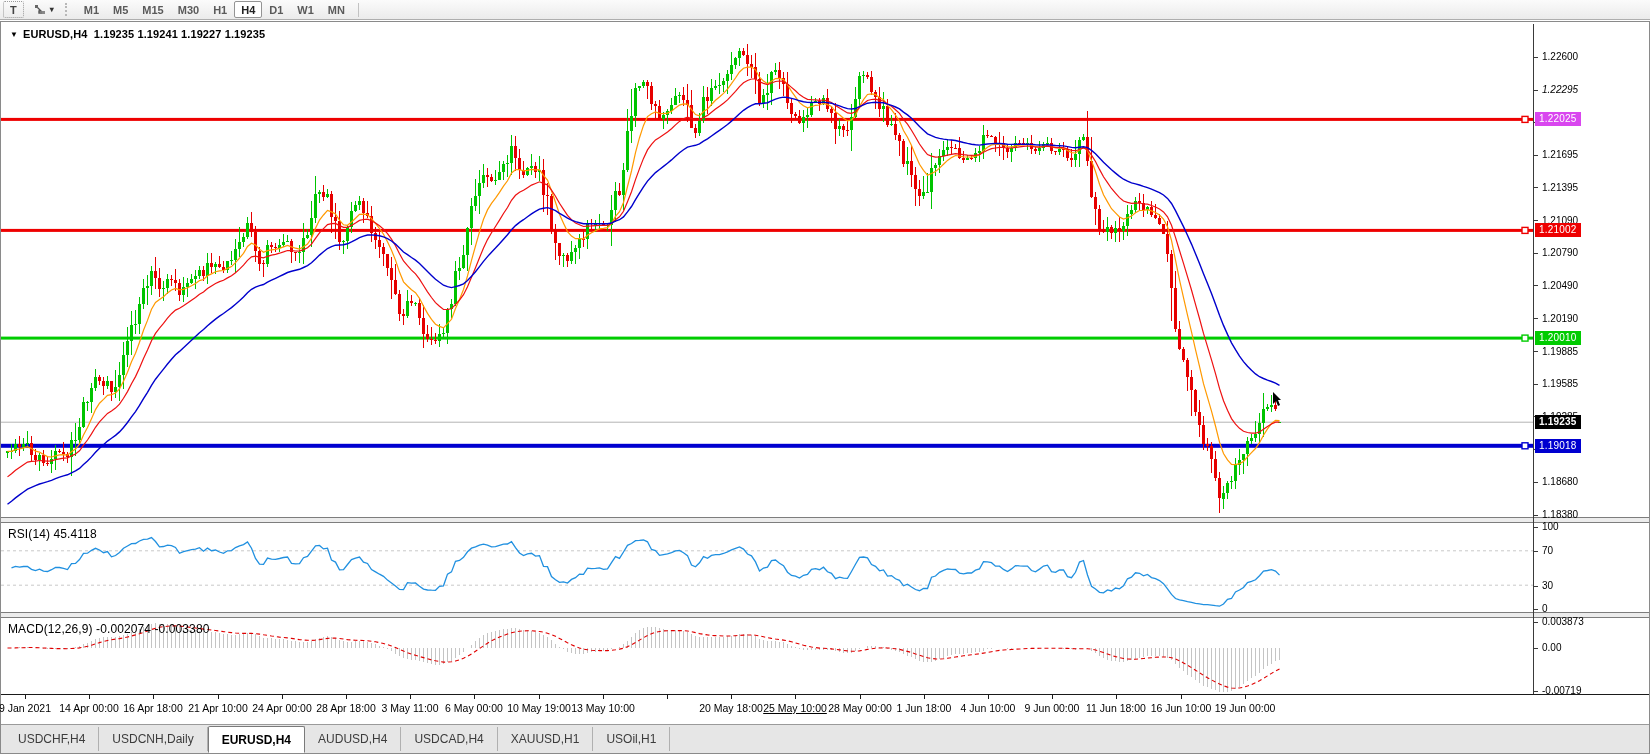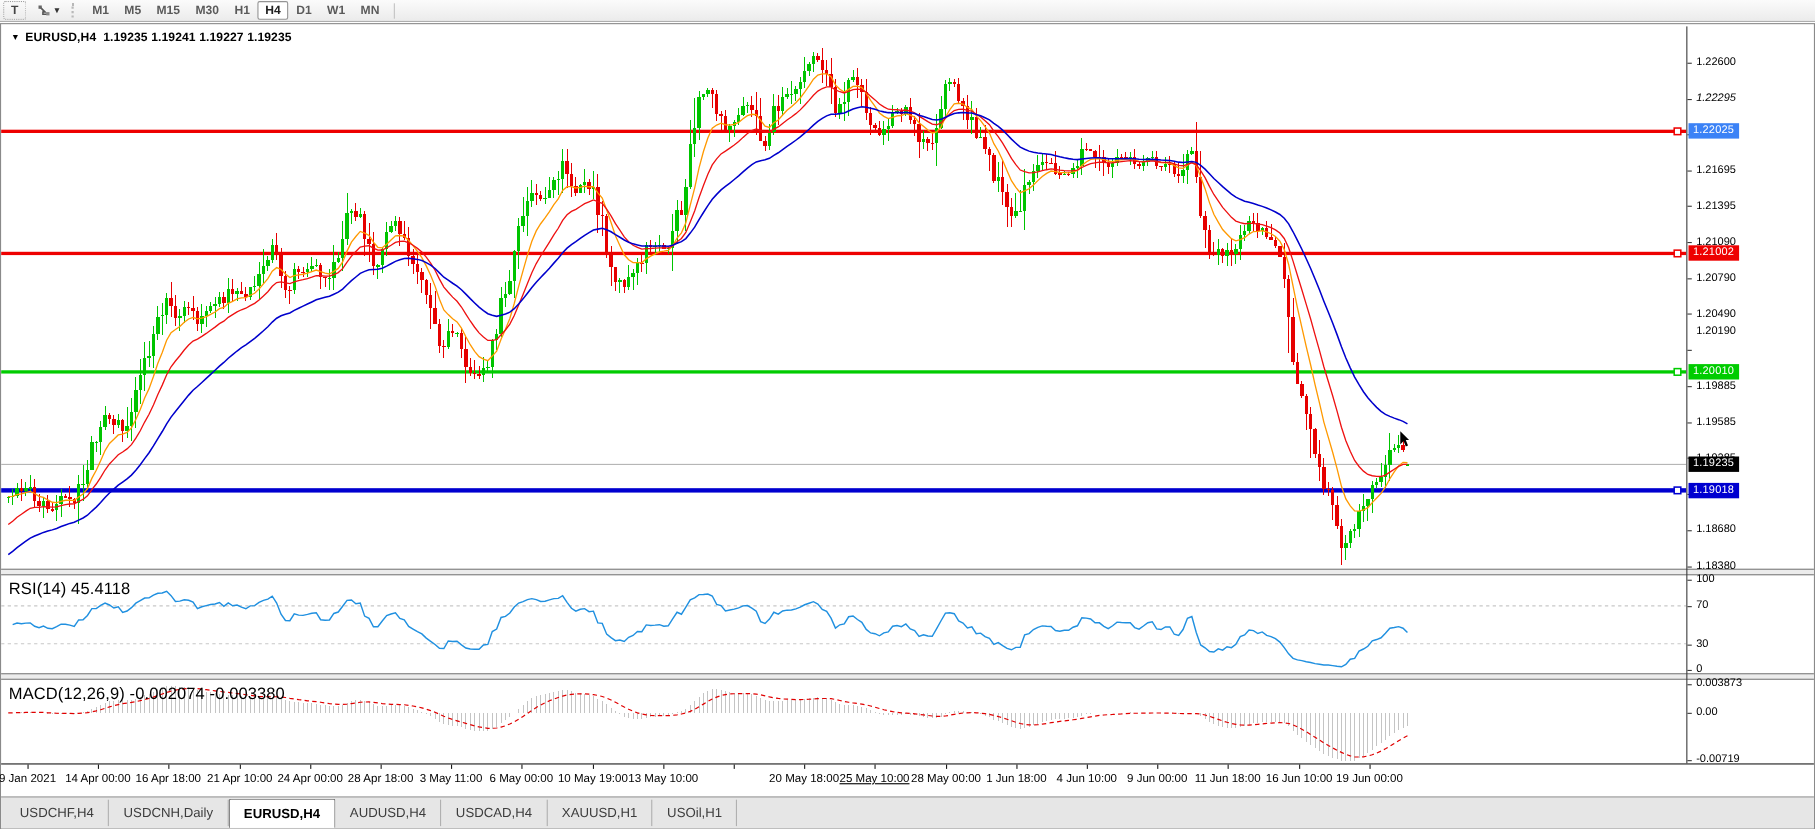--- a/index.html
+++ b/index.html
@@ -18,21 +18,21 @@
   .window{position:absolute;top:21px;left:0;right:0;bottom:0;background:#fff;border:1px solid #8a8a8a;z-index:1}
   .chart-header{position:absolute;top:28px;left:10px;font-size:11px;font-weight:700;color:#000;z-index:10;letter-spacing:.1px}
   .chart-header .tri{font-size:8px;margin-right:5px;vertical-align:1px}
   svg.pane{position:absolute;left:1px;width:1532px;z-index:2}
   #main-svg{top:24px;height:493px}
   #rsi-svg{top:523px;height:89px}
   #macd-svg{top:618px;height:76px}
   .splitter{position:absolute;left:1px;right:1px;height:6px;background:#ececec;
     border-top:1px solid #7d7d7d;border-bottom:1px solid #7d7d7d;z-index:6}
   #split1{top:517px}#split2{top:612px}
-  .pane-label{position:absolute;font-size:15px;color:#000;z-index:5;letter-spacing:.1px}
+  .pane-label{position:absolute;font-size:12px;color:#000;z-index:5;letter-spacing:.1px}
   #rsi-label{top:527px;left:8px}
   #macd-label{top:622px;left:8px}
   .vaxis-line{position:absolute;left:1533px;top:24px;height:670px;width:1px;background:#3a3a3a;z-index:7}
   #right-axis{position:absolute;left:1534px;top:0;width:115px;height:573px;z-index:8;pointer-events:none}
   .tickmark{position:absolute;left:0;width:4px;height:1px;background:#3a3a3a}
   .axis-lab{position:absolute;left:8px;font-size:10px;color:#000;white-space:nowrap}
   .badge{position:absolute;left:1px;height:14px;line-height:14px;font-size:10px;color:#fff;
     padding:0 4px 0 4px;white-space:nowrap;z-index:9;letter-spacing:.2px}
   .time-axis{position:absolute;left:1px;right:1px;top:694px;height:30px;background:#fff;
     border-top:1px solid #1a1a1a;z-index:6}
@@ -1082,21 +1082,21 @@
     <div class="axis-lab" style="top: 149px;">1.21695</div>
     <div class="tickmark" style="top: 187px;"></div>
     <div class="axis-lab" style="top: 182px;">1.21395</div>
     <div class="tickmark" style="top: 220px;"></div>
     <div class="axis-lab" style="top: 215px;">1.21090</div>
     <div class="tickmark" style="top: 253px;"></div>
     <div class="axis-lab" style="top: 247px;">1.20790</div>
     <div class="tickmark" style="top: 285px;"></div>
     <div class="axis-lab" style="top: 280px;">1.20490</div>
     <div class="tickmark" style="top: 318px;"></div>
-    <div class="axis-lab" style="top: 296px;">1.20190</div>
+    <div class="axis-lab" style="top: 313px;">1.20190</div>
     <div class="tickmark" style="top: 351px;"></div>
     <div class="axis-lab" style="top: 346px;">1.19885</div>
     <div class="tickmark" style="top: 384px;"></div>
     <div class="axis-lab" style="top: 378px;">1.19585</div>
     <div class="tickmark" style="top: 416px;"></div>
     <div class="axis-lab" style="top: 411px;">1.19285</div>
     <div class="tickmark" style="top: 449px;"></div>
     <div class="axis-lab" style="top: 443px;">1.18985</div>
     <div class="tickmark" style="top: 482px;"></div>
     <div class="axis-lab" style="top: 476px;">1.18680</div>
@@ -1109,25 +1109,25 @@
     <div class="tickmark" style="top: 586px;"></div>
     <div class="axis-lab" style="top: 580px;">30</div>
     <div class="tickmark" style="top: 609px;"></div>
     <div class="axis-lab" style="top: 603px;">0</div>
     <div class="tickmark" style="top: 622px;"></div>
     <div class="axis-lab" style="top: 616px;">0.003873</div>
     <div class="tickmark" style="top: 648px;"></div>
     <div class="axis-lab" style="top: 642px;">0.00</div>
     <div class="tickmark" style="top: 691px;"></div>
     <div class="axis-lab" style="top: 685px;">-0.00719</div>
-    <div class="badge" style="top: 112px; background: #3b82f6;">1.22025</div>
+    <div class="badge" style="top: 112px; background: #d946ef;">1.22025</div>
     <div class="badge" style="top: 223px; background: rgb(238, 0, 0);">1.21002</div>
     <div class="badge" style="top: 331px; background: rgb(0, 204, 0);">1.20010</div>
     <div class="badge" style="top: 439px; background: rgb(0, 0, 208);">1.19018</div>
-    <div class="badge" style="top: 415px; background: rgb(0, 0, 0);">1.19235</div>
+    <div class="badge" style="top: 415px; background: rgb(0, 0, 0); font-weight: bold;">1.19235</div>
   </div>
 
 <div class="time-axis" id="time-axis">
     <div class="time-tick" style="left: 24px;"></div>
     <div class="time-lab" style="left: 24px;">9 Jan 2021</div>
     <div class="time-tick" style="left: 88px;"></div>
     <div class="time-lab" style="left: 88px;">14 Apr 00:00</div>
     <div class="time-tick" style="left: 152px;"></div>
     <div class="time-lab" style="left: 152px;">16 Apr 18:00</div>
     <div class="time-tick" style="left: 217px;"></div>

